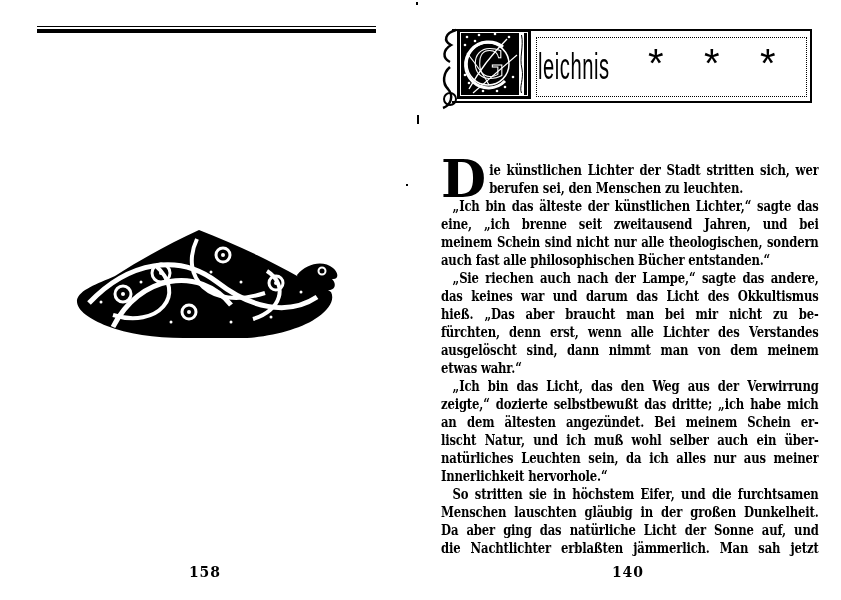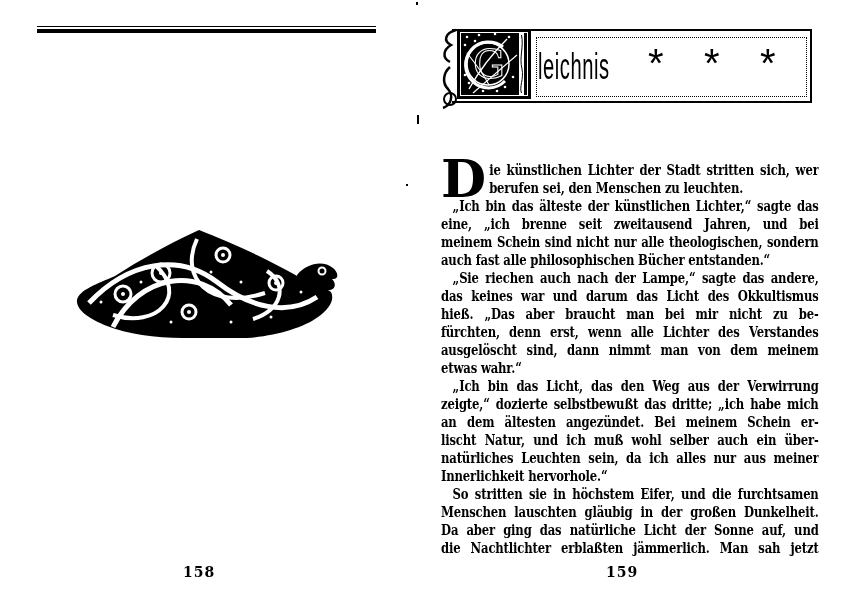--- a/index.html
+++ b/index.html
@@ -8,21 +8,21 @@
   .abs{position:absolute;}
 
   
   .rule-thin{left:37px;top:26px;width:339px;height:1px;background:#000;}
   .rule-thick{left:37px;top:29px;width:339px;height:4px;background:#000;}
 
   
   .ornament{left:71px;top:227px;}
 
   
-  .pagenum{top:564px;width:44px;
+  .pagenum{top:564px;width:44px;text-align:center;
            font:700 14px/16px "DejaVu Serif",serif;letter-spacing:1px;}
   .pn-left{left:183px;}
   .pn-right{left:606px;}
 
   
   .title-frame{left:452px;top:29px;width:360px;height:74px;box-sizing:border-box;
                border:2px solid #000;border-left:none;}
   .title-inner{left:536px;top:37px;width:271px;height:60px;box-sizing:border-box;
                border:1px dotted #000;}
   .initial-svg{left:441px;top:25px;}
@@ -148,15 +148,15 @@
     <div class="bl">an dem ältesten angezündet. Bei meinem Schein er-</div>
     <div class="bl">lischt Natur, und ich muß wohl selber auch ein über-</div>
     <div class="bl">natürliches Leuchten sein, da ich alles nur aus meiner</div>
     <div class="bl end">Innerlichkeit hervorhole.“</div>
     <div class="bl ind">So stritten sie in höchstem Eifer, und die furchtsamen</div>
     <div class="bl">Menschen lauschten gläubig in der großen Dunkelheit.</div>
     <div class="bl">Da aber ging das natürliche Licht der Sonne auf, und</div>
     <div class="bl">die Nachtlichter erblaßten jämmerlich. Man sah jetzt</div>
   </div>
 
-  <div class="abs pagenum pn-right">159</div>
+  <div class="abs pagenum pn-right">140</div>
 
 </div>
 
 </body></html>

